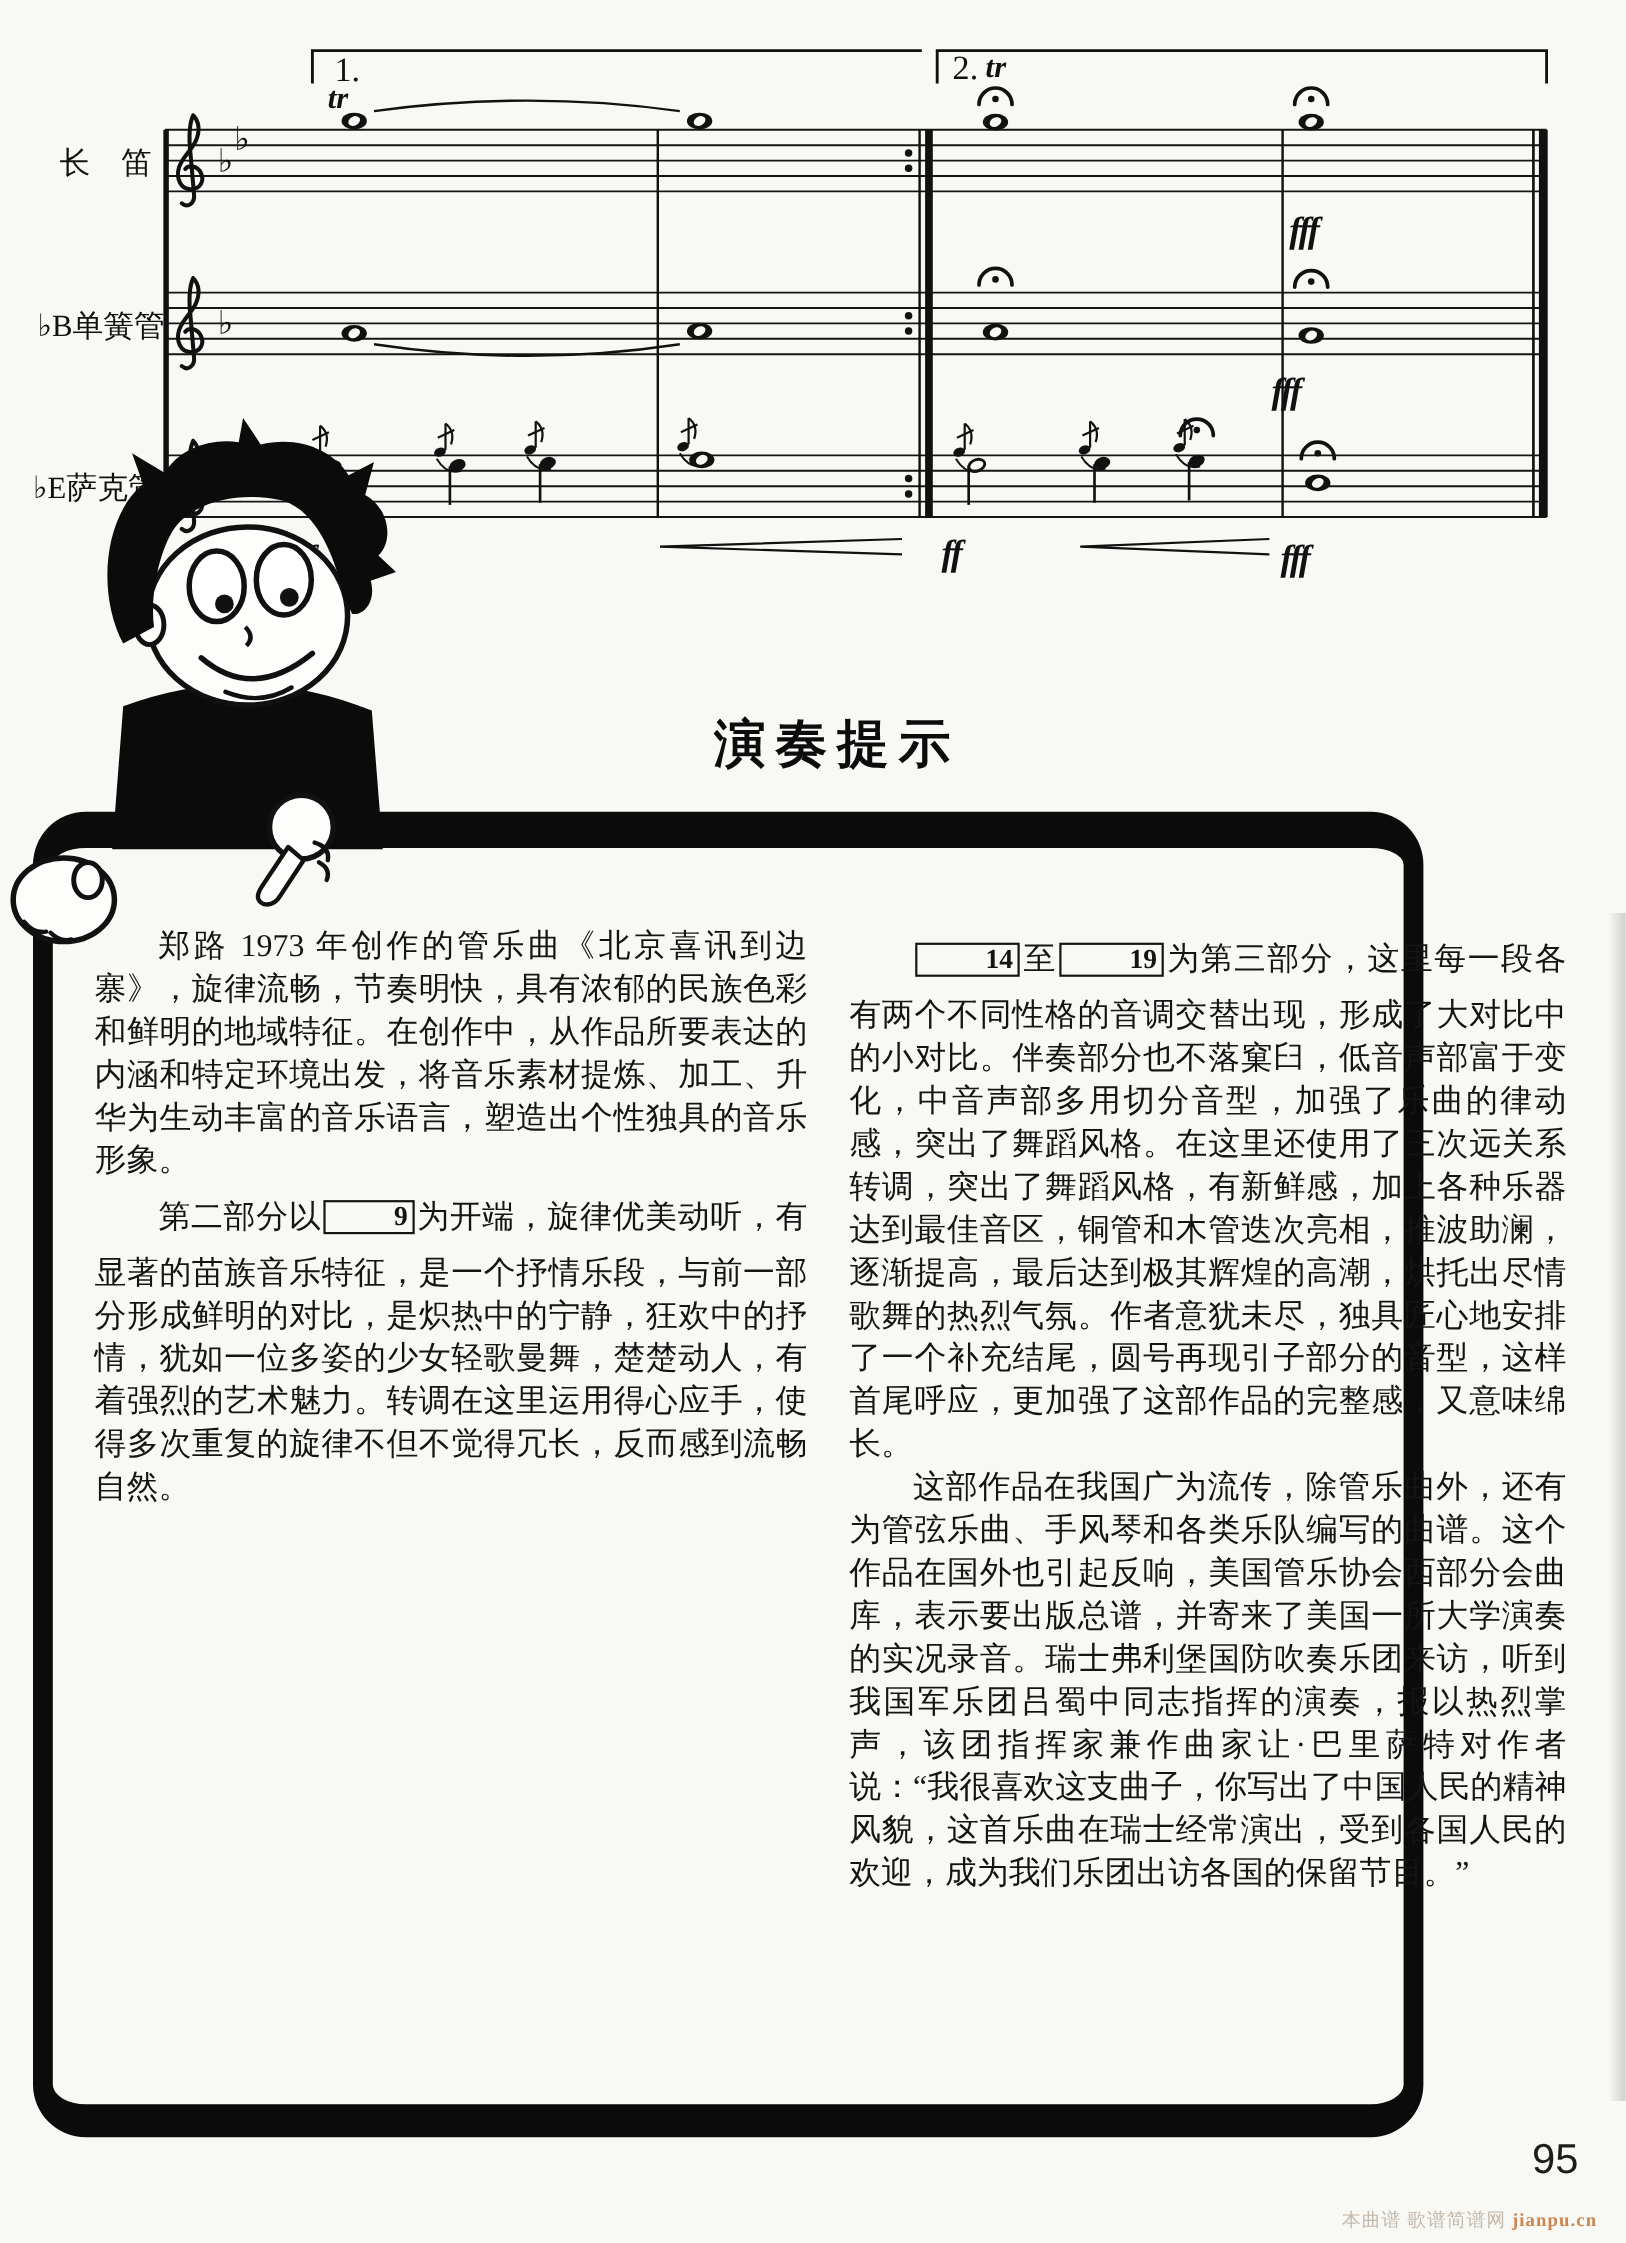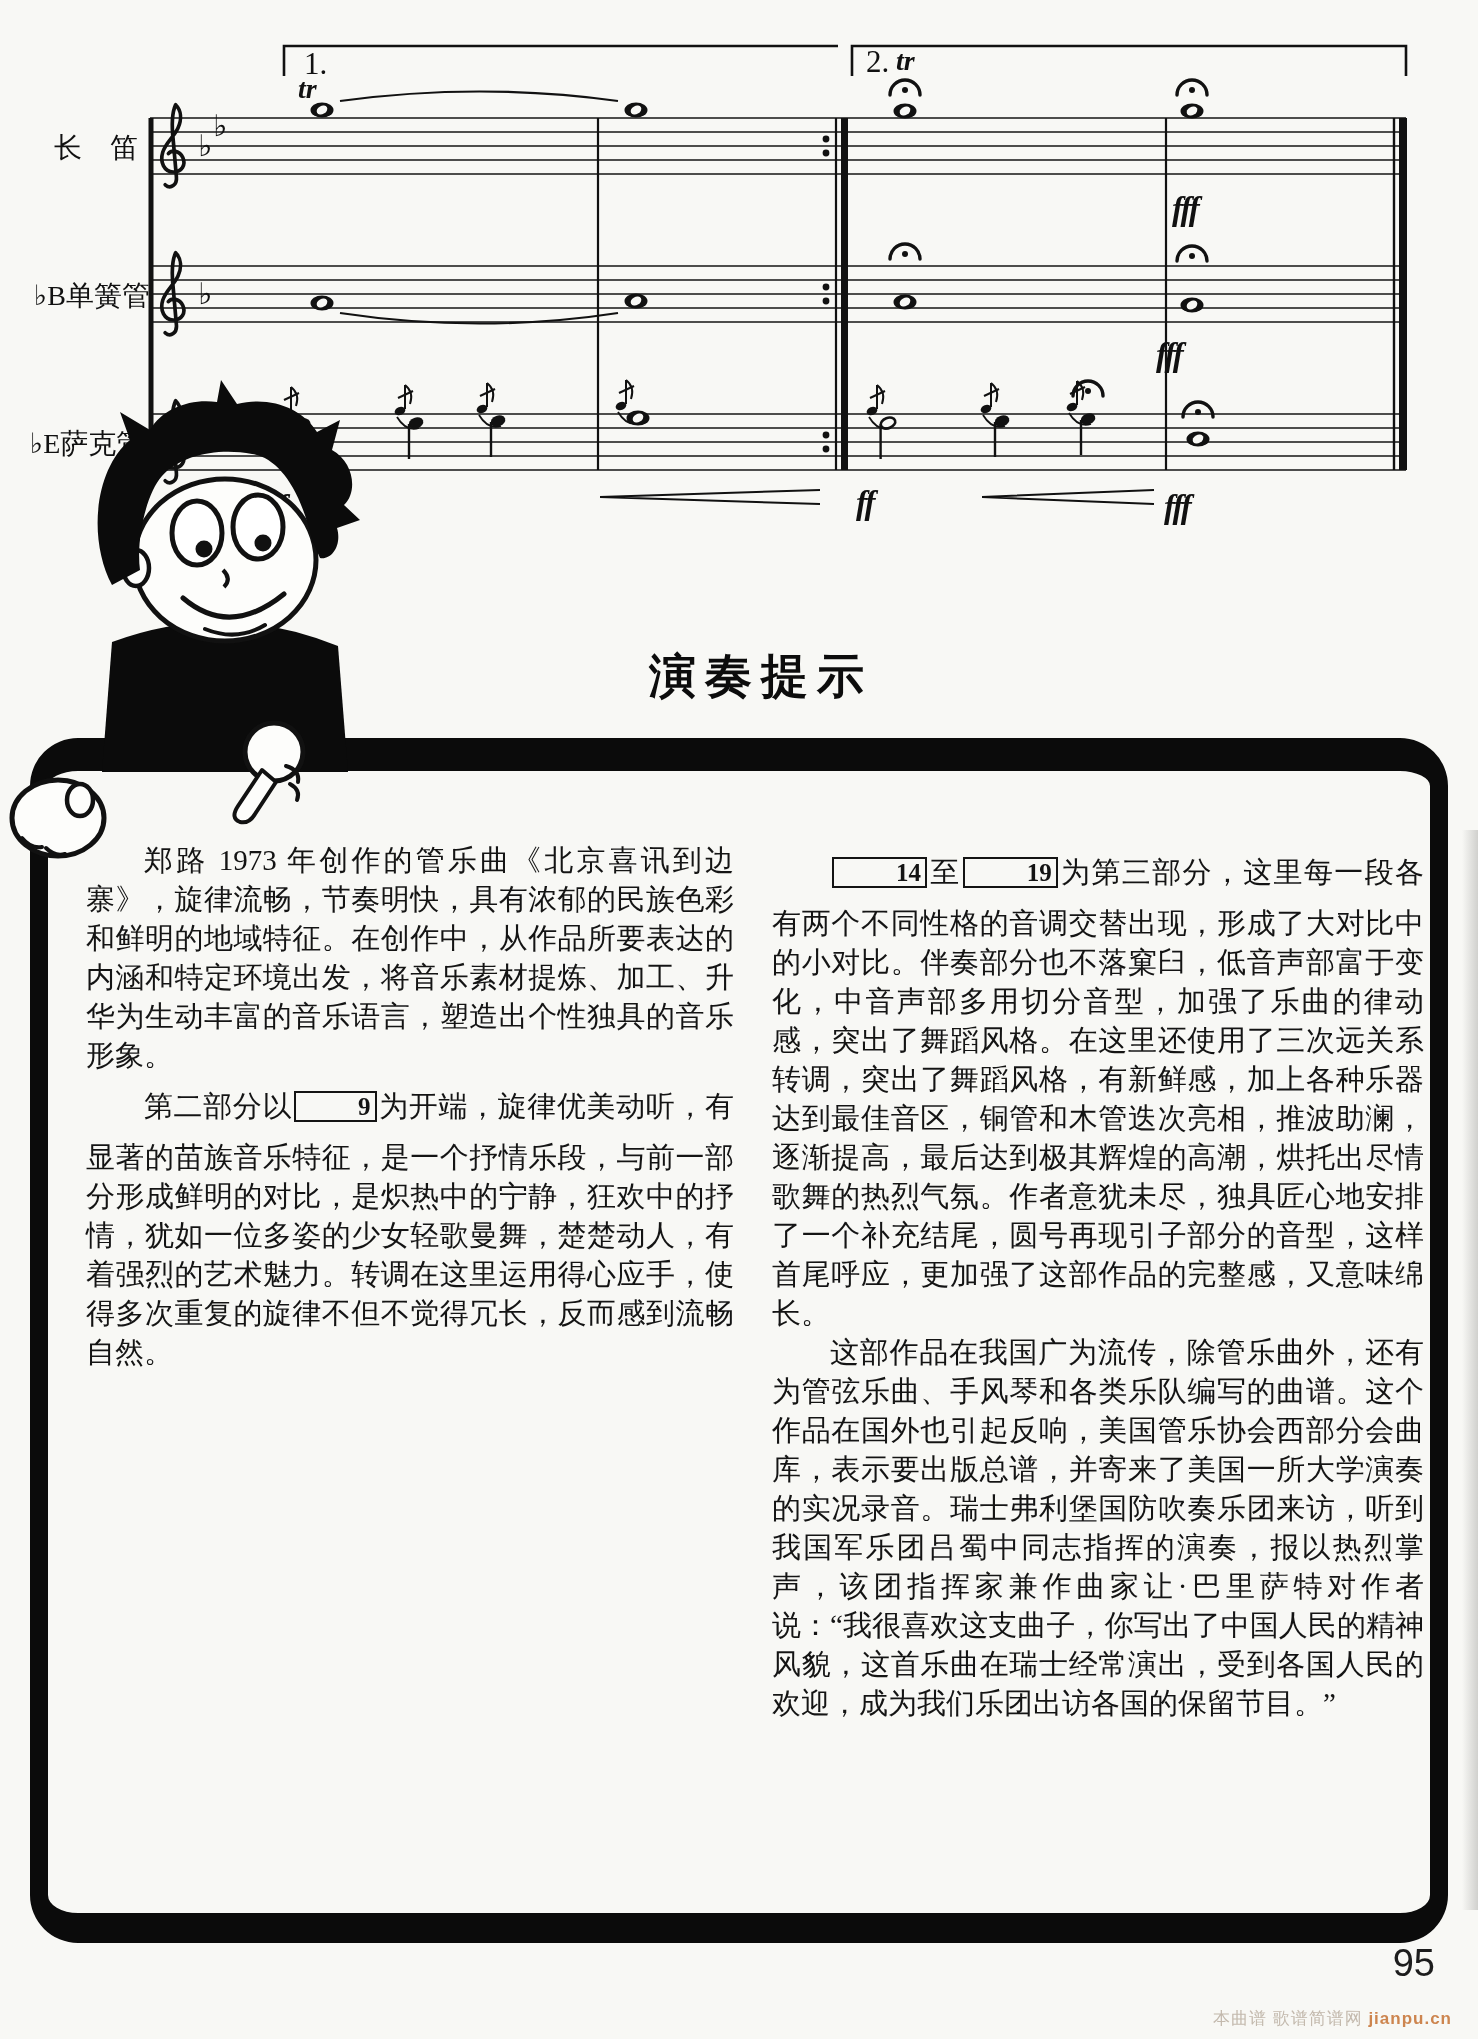--- a/index.html
+++ b/index.html
@@ -20,21 +20,21 @@
   .flat{font-size:30px;font-family:"DejaVu Sans","Liberation Sans",sans-serif;}
   .tips-title{
     position:absolute;left:0;right:0;top:645px;
     text-align:center;
     font-size:47px;font-weight:bold;letter-spacing:9px;
     transform:translateX(22px);
     color:#0c0c0c;
   }
   .tips-box{
     position:absolute;left:30px;top:738px;
-    width:1418px;height:1205px;
+    width:1264px;height:1205px;
     box-sizing:border-box;
     border:18px solid #0b0b0b;
     border-top-width:33px;
     border-bottom-width:30px;
     border-radius:48px;
     background:transparent;
   }
   .tips-cols{
     position:absolute;left:38px;right:10px;top:70px;
     display:flex;gap:38px;
@@ -59,21 +59,21 @@
     vertical-align:1px;
     margin:16px 2px;
   }
   .page-number{
     position:absolute;top:1942px;right:43px;
     font-family:"Liberation Sans","DejaVu Sans",sans-serif;
     font-size:38px;color:#1d1d1d;
   }
   .watermark{
     position:absolute;top:2007px;right:26px;
-    font-family:Liberation Sans, sans-serif;
+    font-family:Liberation Serif, serif;
     font-size:17px;color:#c3b9ad;letter-spacing:1px;
   }
   .watermark .site{color:#cd854f;font-weight:bold;}
   .edge-shade{
     position:absolute;right:0;top:830px;width:16px;height:1080px;
     background:linear-gradient(to right,rgba(0,0,0,0),rgba(90,90,88,0.25));
   }
   .boy-svg{position:absolute;left:0px;top:370px;}
 </style>
 </head>

